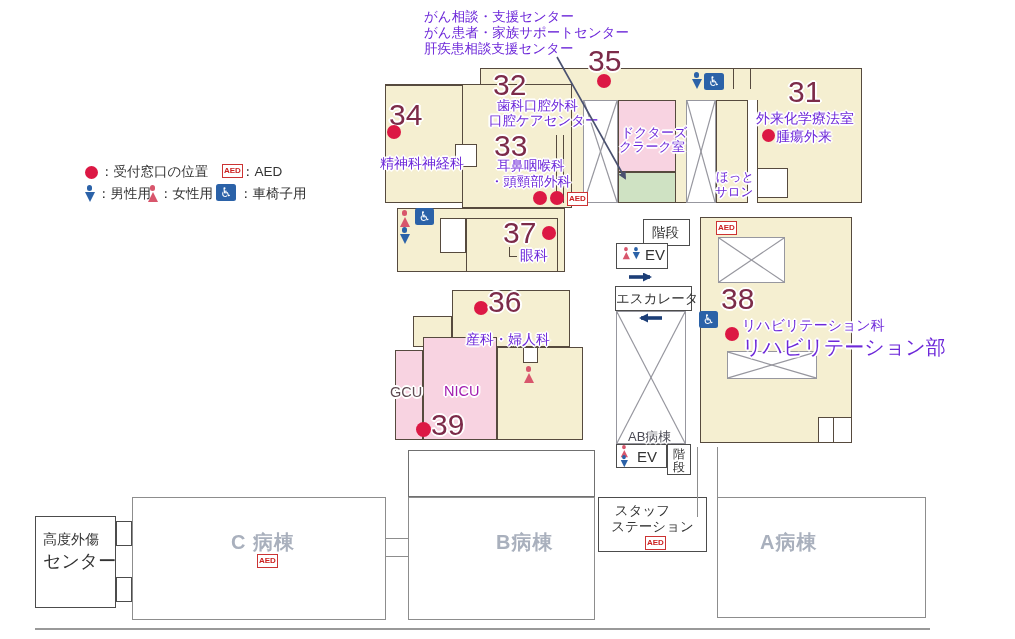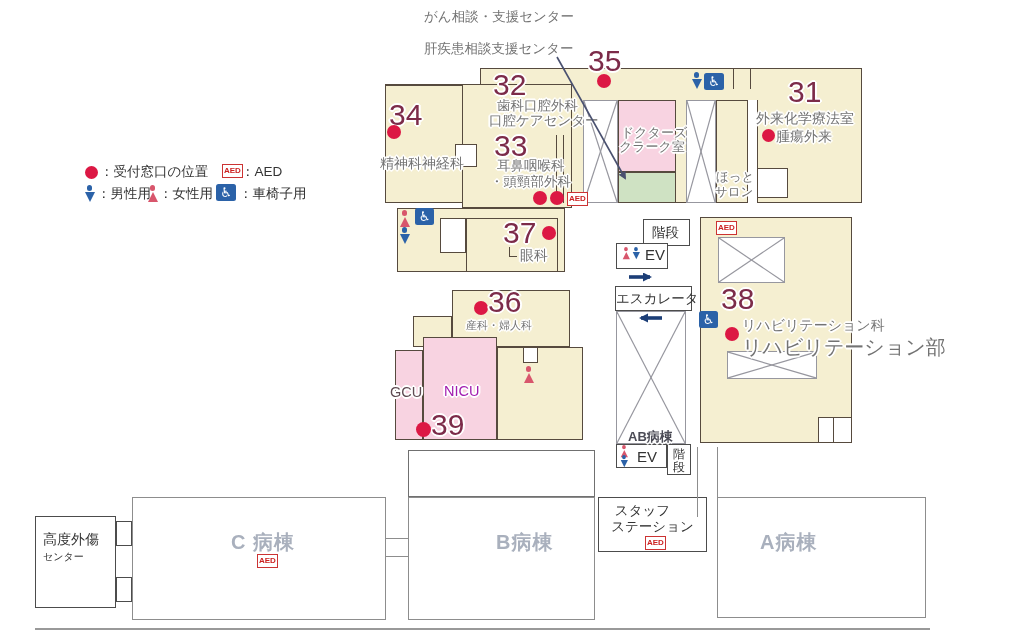--- a/index.html
+++ b/index.html
@@ -11,21 +11,21 @@
   .pink  { background:#f8d3e1; border:1.6px solid #564a3e; }
   .green { background:#cfe2c3; border:1.6px solid #564a3e; }
   .wroom { background:#fff; border:1.5px solid #564a3e; }
   .xbox  { background:#fff; border:1.4px solid #97979f; }
   .gboxd { background:#fff; border:1.6px solid #4c4c4c; }
   .gboxm { background:#fff; border:1.5px solid #707070; }
   .gboxl { background:#fff; border:1.5px solid #8d8d8d; }
   .line  { background:#564a3e; }
   .gline { background:#8d8d8d; }
   .num  { font-size:30px; color:#7c2b49; line-height:1; white-space:nowrap; }
-  .dept { font-size:13.5px; color:#737373; line-height:1.2; white-space:nowrap; }
+  .dept { font-size:13.5px; color:#6d28d9; line-height:1.2; white-space:nowrap; }
   .halo { text-shadow:1px 0 0 #fff,-1px 0 0 #fff,0 1px 0 #fff,0 -1px 0 #fff,1px 1px 0 #fff,-1px -1px 0 #fff,1px -1px 0 #fff,-1px 1px 0 #fff,2px 0 0 #fff,-2px 0 0 #fff,0 2px 0 #fff,0 -2px 0 #fff; }
   .dot { border-radius:50%; background:#dc1844; }
   .aed { background:#fff; border:1.5px solid #cc3333; color:#cc2222; font-size:8px; font-weight:bold; line-height:1; padding:2px 1px; display:inline-block; }
   .wheel { background:#2b62a8; color:#fff; border-radius:2.5px; display:flex; align-items:center; justify-content:center; font-size:13px; line-height:1; }
   .person { display:flex; flex-direction:column; align-items:center; width:11px; }
   .person i { display:block; }
   .person .head { width:5.5px; height:5.5px; border-radius:50%; }
   .male .head { background:#2b62a8; }
   .male .tri { width:0; height:0; border-left:5px solid transparent; border-right:5px solid transparent; border-top:10px solid #2b62a8; margin-top:1px; }
   .female .head { background:#d8566c; }
@@ -124,20 +124,21 @@
   <div class="abs small" style="left:97px;top:186px">：男性用</div>
   <span class="abs person female" style="left:147px;top:185px">
       <i class="head"></i>
       <i class="tri"></i>
     </span>
   <div class="abs small" style="left:159px;top:186px">：女性用</div>
   <span class="abs wheel" style="left:216px;top:184px;width:20px;height:17px">♿</span>
   <div class="abs small" style="left:239px;top:186px">：車椅子用</div>
 
   <div class="abs dept" style="left:424px;top:9px">がん相談・支援センター</div>
+  <div class="abs dept" style="left:424px;top:25px">がん患者・家族サポートセンター</div>
   <div class="abs dept" style="left:424px;top:41px">肝疾患相談支援センター</div>
 
   <div class="abs num halo" style="left:588px;top:46px">35</div>
   <span class="abs dot" style="left:597px;top:74px;width:14px;height:14px"></span>
   <span class="abs person male" style="left:691px;top:72px">
       <i class="head"></i>
       <i class="tri"></i>
     </span>
   <span class="abs wheel" style="left:704px;top:73px;width:20px;height:17px">♿</span>
 
@@ -175,21 +176,21 @@
       <i class="tri"></i>
     </span>
 
   <div class="abs num halo" style="left:503px;top:218px">37</div>
   <span class="abs dot" style="left:542px;top:226px;width:14px;height:14px"></span>
   <span class="abs" style="left:509px;top:247px;width:8px;height:10px;border-left:1.5px solid #564a3e;border-bottom:1.5px solid #564a3e"></span>
   <div class="abs dept halo" style="left:520px;top:247px;font-size:14px">眼科</div>
 
   <span class="abs dot" style="left:474px;top:301px;width:14px;height:14px"></span>
   <div class="abs num halo" style="left:488px;top:287px">36</div>
-  <div class="abs dept halo" style="left:466px;top:319px;font-size:11px">産科・婦人科</div>
+  <div class="abs dept halo" style="left:466px;top:331px;font-size:14px">産科・婦人科</div>
   <span class="abs person female" style="left:523px;top:366px">
       <i class="head"></i>
       <i class="tri"></i>
     </span>
 
   <div class="abs dept halo" style="left:390px;top:384px;font-size:14.5px;color:#5f4a52">GCU</div>
   <div class="abs dept halo" style="left:444px;top:383px;font-size:14.5px;color:#a21caf">NICU</div>
   <div class="abs num halo" style="left:431px;top:410px">39</div>
   <span class="abs dot" style="left:416px;top:422px;width:15px;height:15px"></span>
 
@@ -197,42 +198,42 @@
   <span class="abs person female sm" style="left:622px;top:247px">
       <i class="head"></i>
       <i class="tri"></i>
     </span>
   <span class="abs person male sm" style="left:632px;top:247px">
       <i class="head"></i>
       <i class="tri"></i>
     </span>
   <div class="abs circ" style="left:645px;top:246px;font-size:15px">EV</div>
   <div class="abs circ ctr" style="left:616px;top:290px;width:75px">エスカレータ</div>
-  <div class="abs circ halo" style="left:628px;top:428px;font-weight:bold;color:#4b4b55;font-size:13px">AB病棟</div>
+  <div class="abs circ halo" style="left:628px;top:428px;font-weight:normal;color:#4b4b55;font-size:13px">AB病棟</div>
   <span class="abs person female sm" style="left:620px;top:445px">
       <i class="head"></i>
       <i class="tri"></i>
     </span>
   <span class="abs person male sm" style="left:620px;top:455px">
       <i class="head"></i>
       <i class="tri"></i>
     </span>
   <div class="abs circ" style="left:637px;top:448px;font-size:15px">EV</div>
   <div class="abs circ" style="left:673px;top:446px;font-size:12px">階</div>
   <div class="abs circ" style="left:673px;top:459px;font-size:12px">段</div>
 
   <span class="abs aed" style="left:716px;top:221px">AED</span>
   <div class="abs num halo" style="left:721px;top:284px">38</div>
   <span class="abs wheel" style="left:699px;top:311px;width:19px;height:17px">♿</span>
   <span class="abs dot" style="left:725px;top:327px;width:14px;height:14px"></span>
   <div class="abs dept halo" style="left:742px;top:317px;font-size:14px">リハビリテーション科</div>
   <div class="abs dept halo" style="left:742px;top:335px;font-size:20px">リハビリテーション部</div>
 
   <div class="abs small" style="left:43px;top:531px;font-size:14px">高度外傷</div>
-  <div class="abs small" style="left:43px;top:551px;font-size:10px">センター</div>
+  <div class="abs small" style="left:43px;top:551px;font-size:18px">センター</div>
   <div class="abs gray-label" style="left:231px;top:529px">C 病棟</div>
   <span class="abs aed" style="left:257px;top:554px">AED</span>
   <div class="abs gray-label" style="left:496px;top:529px">B病棟</div>
   <div class="abs small ctr" style="left:598px;top:503px;width:89px">スタッフ</div>
   <div class="abs small ctr" style="left:598px;top:519px;width:109px">ステーション</div>
   <span class="abs aed" style="left:645px;top:536px">AED</span>
   <div class="abs gray-label" style="left:760px;top:529px">A病棟</div>
 
   <svg class="abs" width="1015" height="639" style="left:0;top:0;pointer-events:none">
     <defs>

